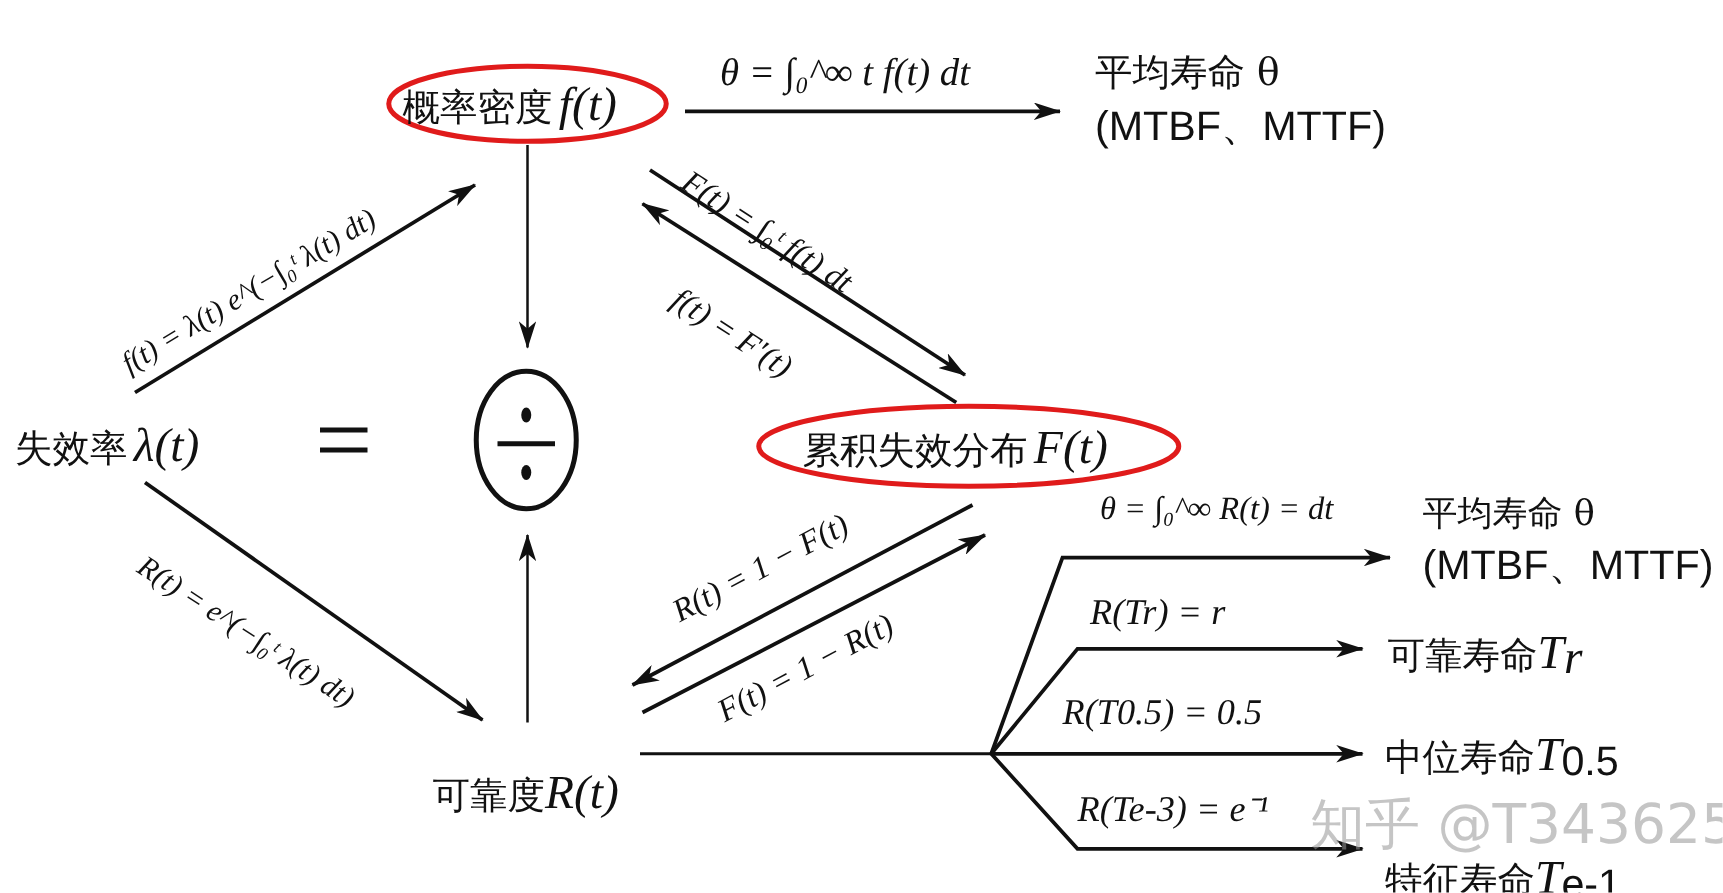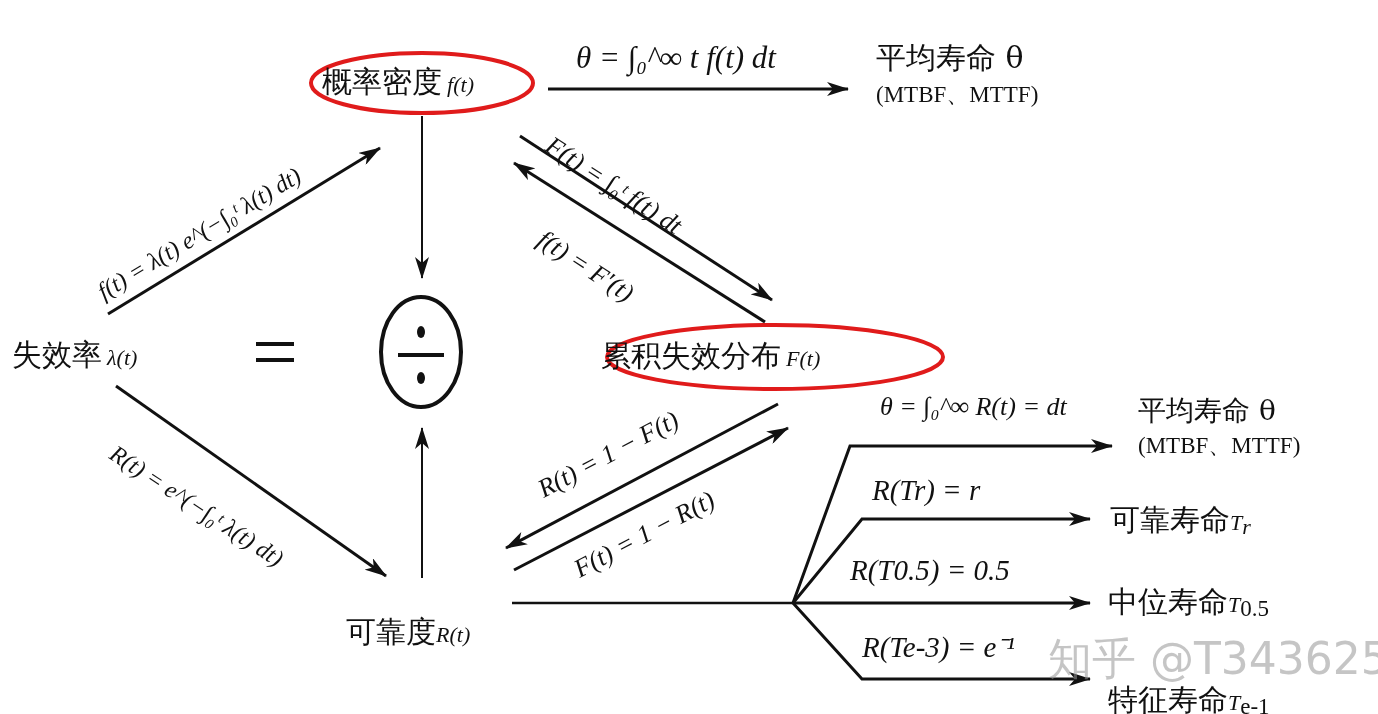--- a/index.html
+++ b/index.html
@@ -1,22 +1,22 @@
 <!DOCTYPE html>
 <html><head>
 <meta charset="utf-8">
 <style>
   html, body { margin:0; padding:0; background:#ffffff; }
   body { width:1378px; height:714px; position:relative; overflow:hidden; }
   svg { position:absolute; left:0; top:0; }
   .lbl { position:absolute; white-space:nowrap; color:#111; font-family:"DejaVu Serif", serif; }
   .cn { font-size:30px; }
-  .math { font-family:"Liberation Serif", serif; font-style:italic; font-size:22px; }
+  .math { font-family:"Liberation Serif", serif; font-style:italic; font-size:38px; }
   .eq { font-family:"Liberation Serif", serif; font-style:italic; font-size:26px; position:absolute; white-space:nowrap; color:#111; transform-origin:left center; }
-  .up { font-family:Liberation Serif, serif; font-size:23px; }
+  .up { font-family:Liberation Sans, sans-serif; font-size:33px; }
   .wm { position:absolute; font-family:"DejaVu Sans", sans-serif; font-size:44px; color:rgba(150,150,150,0.55); white-space:nowrap; }
   sub, sup { font-size:0.6em; }
 </style>
 </head>
 <body>
 
 <svg width="1378" height="714" viewBox="0 0 1378 714">
   <defs>
     <marker id="ah" markerWidth="14" markerHeight="10" refX="13" refY="5" orient="auto" markerUnits="userSpaceOnUse">
       <path d="M0,0 L14,5 L0,10 L4,5 Z" fill="#111"></path>
@@ -68,21 +68,21 @@
 <div class="lbl" style="left:322px;top:62px;">
   <span class="cn">概率密度</span>
   <span class="math">f(t)</span>
 </div>
 
 <div class="lbl" style="left:12px;top:335px;">
   <span class="cn">失效率</span>
   <span class="math">λ(t)</span>
 </div>
 
-<div class="lbl" style="left:601px;top:336px;">
+<div class="lbl" style="left:642px;top:336px;">
   <span class="cn">累积失效分布</span>
   <span class="math">F(t)</span>
 </div>
 
 <div class="lbl" style="left:346px;top:612px;">
   <span class="cn">可靠度</span><span class="math">R(t)</span>
 </div>
 
 <div class="lbl" style="left:876px;top:38px;">
   <div class="cn">平均寿命 θ</div>

